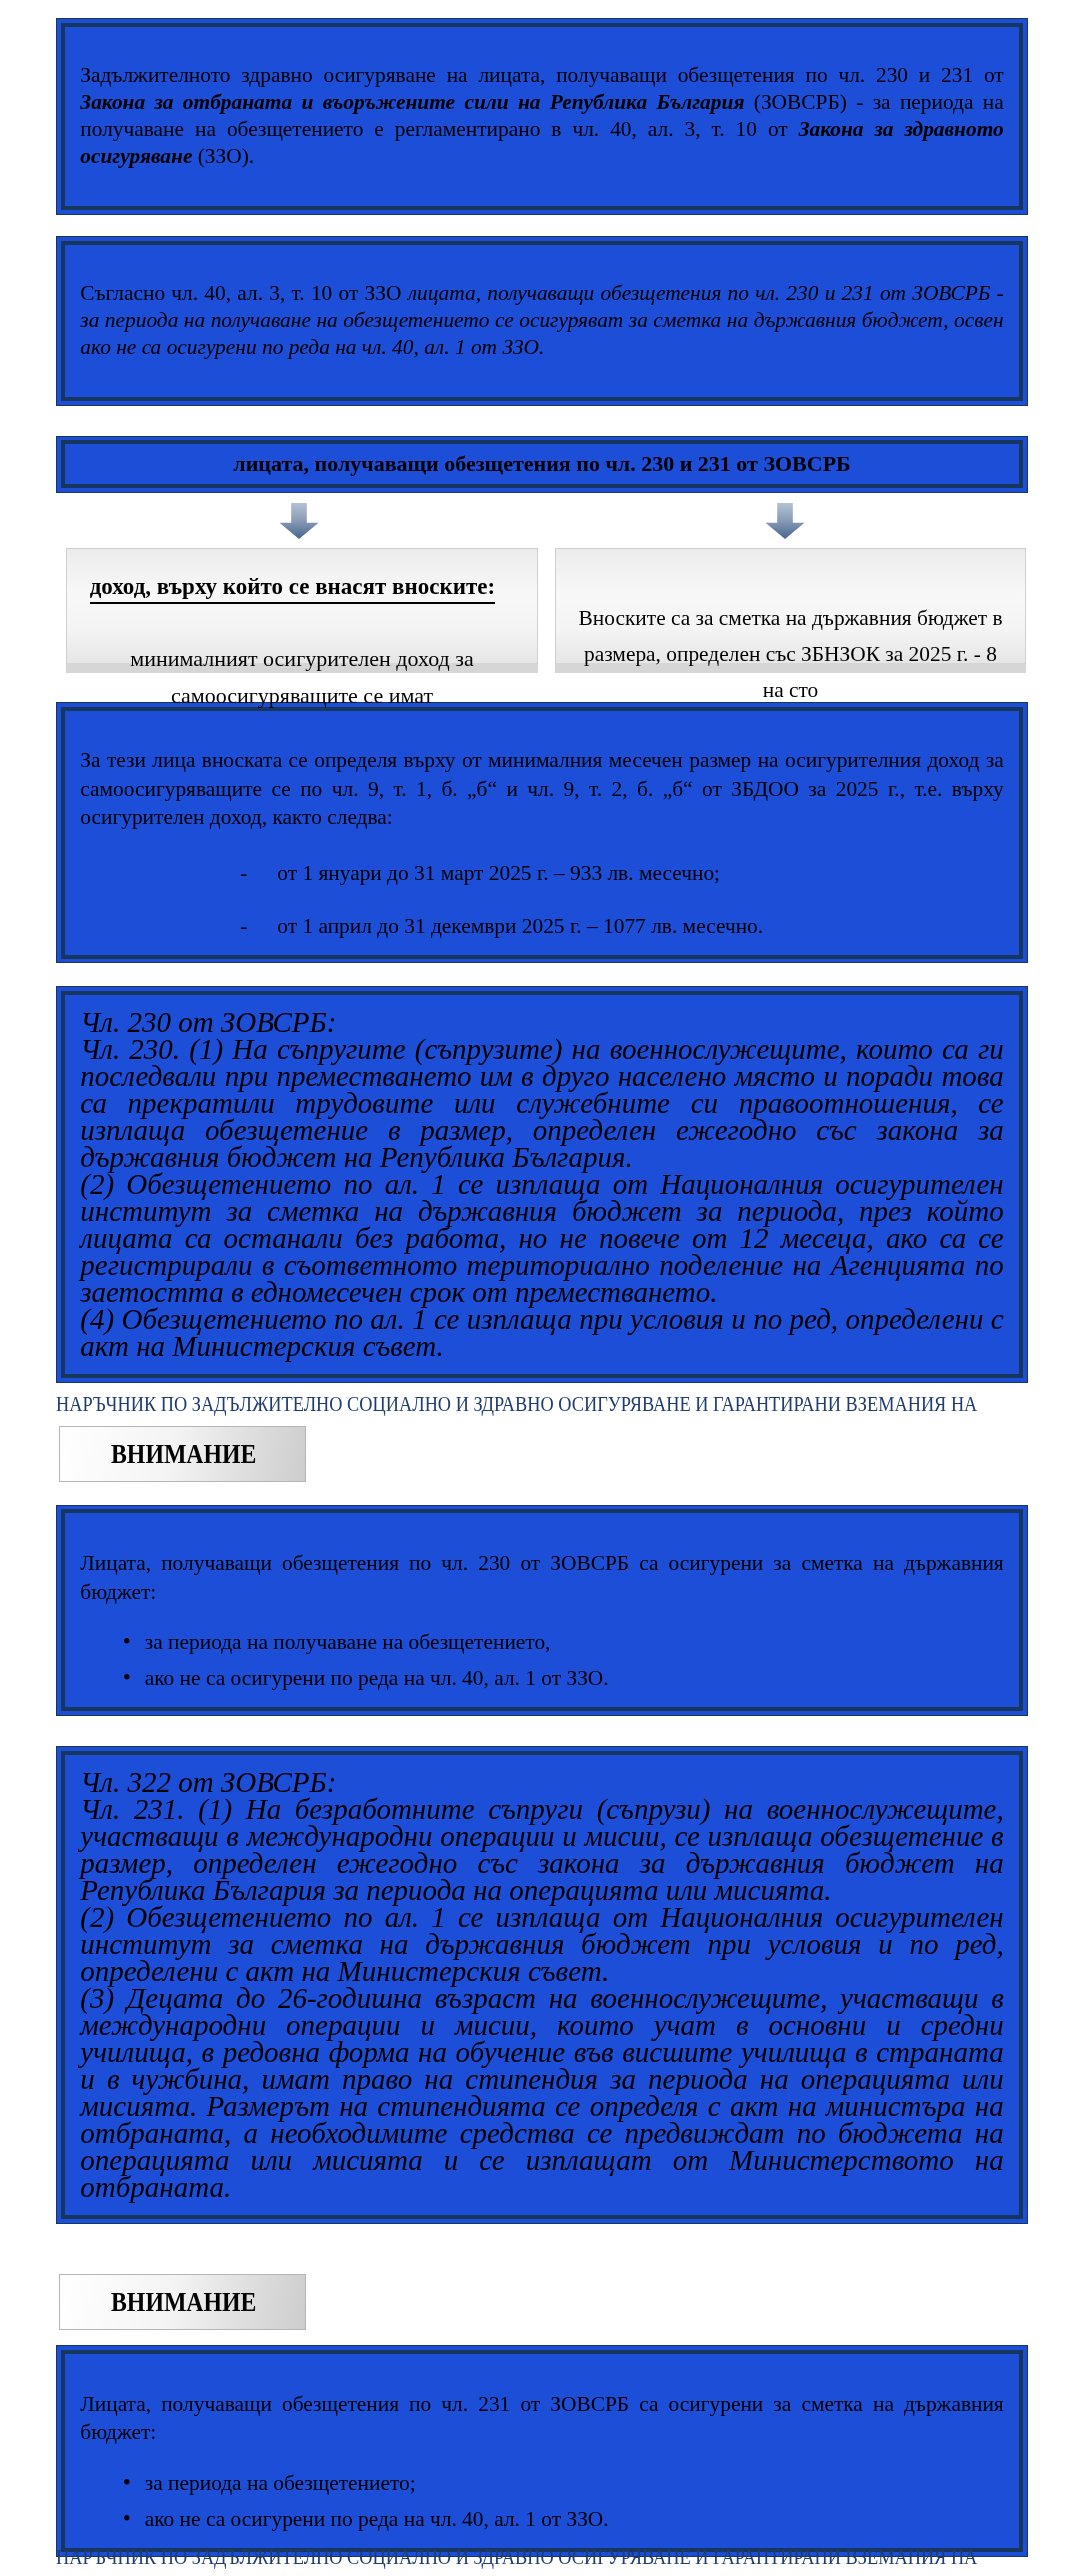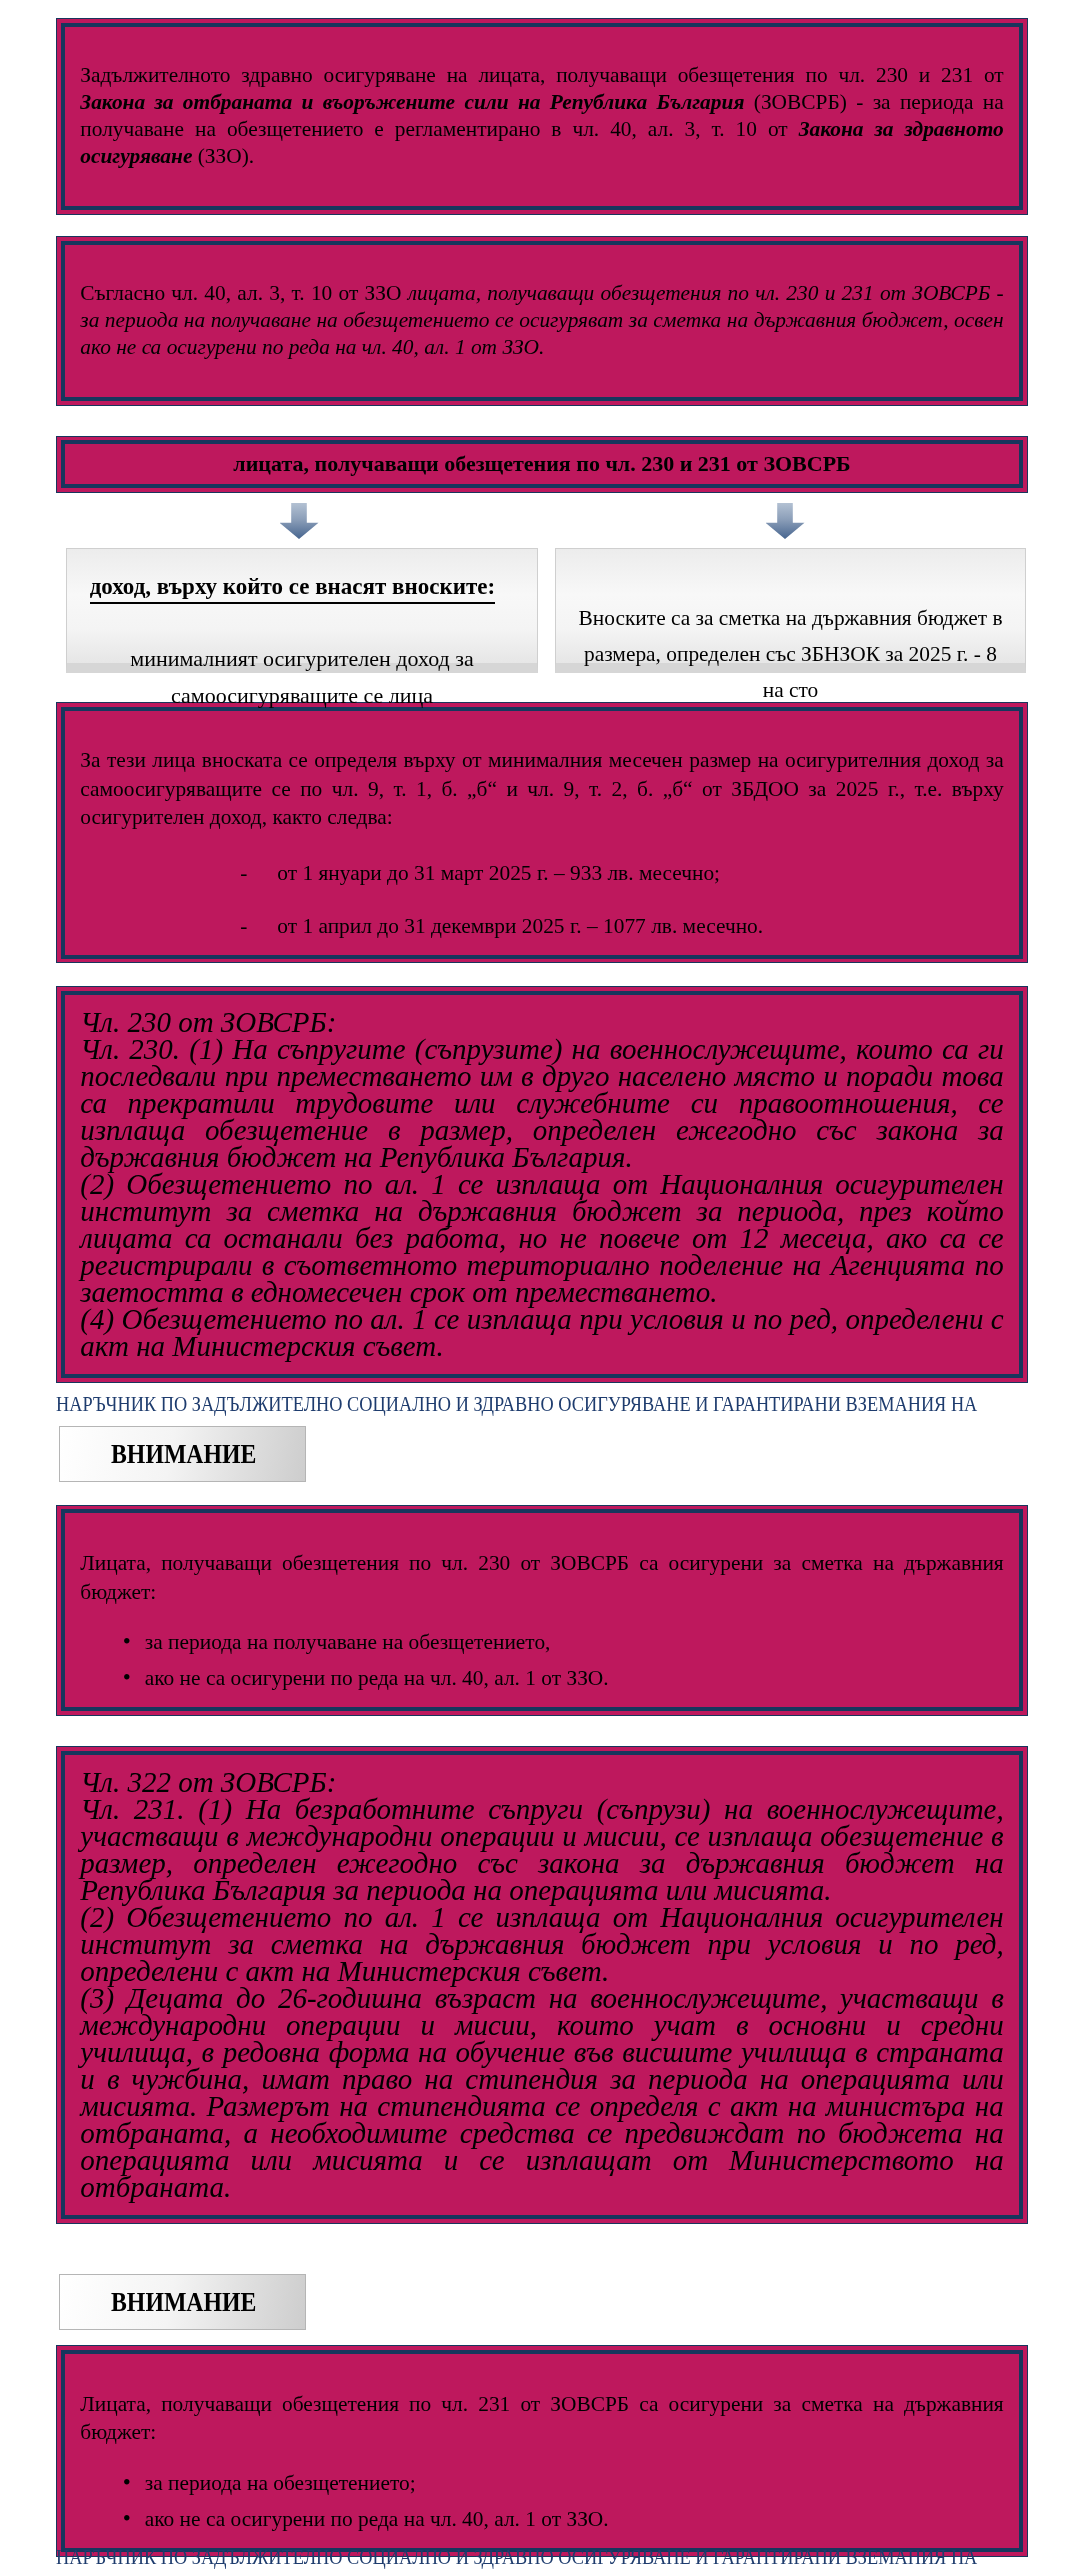--- a/index.html
+++ b/index.html
@@ -3,21 +3,21 @@
 <meta charset="utf-8">
 <style>
   html,body{margin:0;padding:0;background:#ffffff;}
   .page{
     position:relative;width:1067px;height:2576px;background:#ffffff;
     font-family:"Liberation Serif",serif;color:#000;overflow:hidden;
   }
   .content{position:absolute;left:56px;top:0;width:972px;}
 
   
-  .dbox{border:1.4px solid #17365D;padding:3.6px;background:#be185d;box-sizing:border-box;}
+  .dbox{border:1.4px solid #17365D;padding:3.6px;background:#1d4ed8;box-sizing:border-box;}
   .dbox .inner{border:4.3px solid #17365D;padding:14.3px 15.7px;box-sizing:border-box;}
   .txt{font-size:21.4px;line-height:27px;text-align:justify;}
   .law{font-size:29px;line-height:27px;text-align:justify;font-style:italic;}
   .law p,.txt p{margin:0;}
 
   .b1{margin-top:18px;} .b1 .inner{min-height:106px;}
   .b2{margin-top:21.4px;} .b2 .inner{min-height:96px;}
 
   .bhdr{margin-top:30px;} 
   .bhdr .inner{padding:7.1px 10px;min-height:28.5px;display:flex;align-items:center;justify-content:center;}
@@ -111,21 +111,21 @@
       <div class="arrow-cell">
         <div class="arrow"></div>
       </div>
     </div>
 
     <div class="gray-row">
       <div class="gray-box gray-left">
         <div class="gray-title">
           <span>доход, върху който се внасят вноските:</span>
         </div>
-        <div class="gray-body">минималният осигурителен доход за самоосигуряващите се лица</div>
+        <div class="gray-body">минималният осигурителен доход за самоосигуряващите се имат</div>
       </div>
       <div class="gray-box gray-right">
         <div class="gray-body2">Вноските са за сметка на държавния бюджет в размера, определен със ЗБНЗОК за 2025 г. - 8 на сто</div>
       </div>
     </div>
 
     <div class="dbox b4">
       <div class="inner">
         <p class="txt">За тези лица вноската се определя върху от минималния месечен размер на осигурителния доход за самоосигуряващите се по чл. 9, т. 1, б. „б“ и чл. 9, т. 2, б. „б“ от ЗБДОО за 2025 г., т.е. върху осигурителен доход, както следва:</p>
         <div class="ditem">

